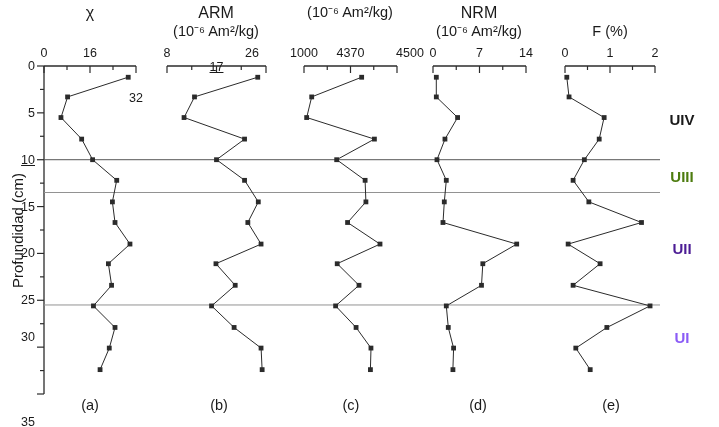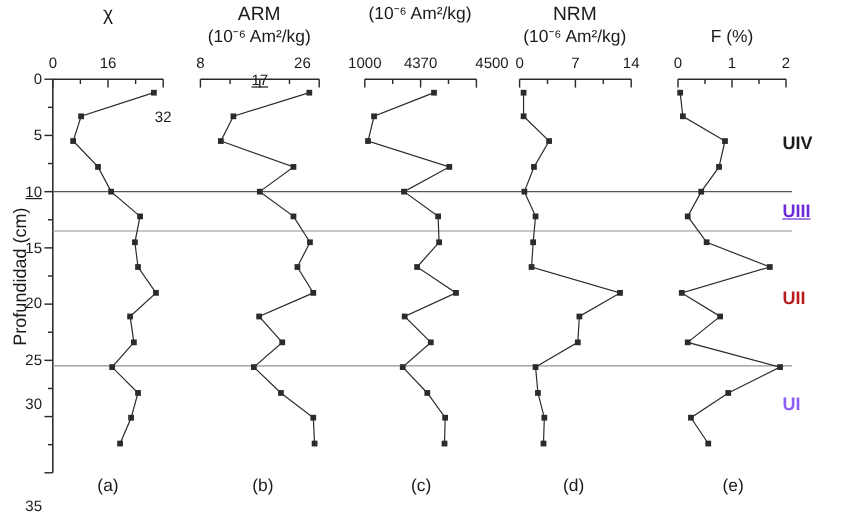--- a/index.html
+++ b/index.html
@@ -10,21 +10,21 @@
   #plot-svg{position:absolute;left:0;top:0;}
   .hdr{position:absolute;top:3px;width:150px;text-align:center;line-height:19px;}
   .hdr .l1{font-size:16px;height:19px;}
   .hdr .l2{font-size:14.5px;height:19px;}
   .tick-x{position:absolute;transform:translateX(-50%);font-size:12.5px;color:#1a1a1a;white-space:nowrap;}
   .tick-y{position:absolute;transform:translate(-100%,-50%);font-size:12.5px;color:#1a1a1a;}
   .ylab{
     position:absolute;left:-58px;top:222px;width:150px;text-align:center;
     font-size:15px;transform:rotate(-90deg);transform-origin:center;
   }
-  .zone{position:absolute;left:652px;width:60px;font-weight:bold;font-size:15px;}
+  .zone{position:absolute;left:652px;width:60px;text-align:center;font-weight:bold;font-size:15px;}
   .pletter{position:absolute;top:397px;transform:translateX(-50%);font-size:14.5px;}
 </style>
 </head>
 <body>
 
 <div class="fig">
 
   <svg id="plot-svg" width="719" height="427">
       <line x1="44" y1="66" x2="44" y2="394" stroke="#2b2b2b" stroke-width="1.3"></line>
       <line x1="37" y1="66" x2="44" y2="66" stroke="#2b2b2b" stroke-width="1.2"></line>
@@ -198,22 +198,22 @@
     <div class="l2">(10⁻⁶ Am²/kg)</div>
   </div>
   <div class="hdr" style="left:535px;">
     <div class="l1"></div>
     <div class="l2">F (%)</div>
   </div>
 
   <div class="ylab">Profundidad (cm)</div>
 
   <div class="zone" style="color: rgb(26, 26, 26); top: 111.354px;">UIV</div>
-  <div class="zone" style="color: #6d28d9; top: 167.583px; text-decoration: underline;">UIII</div>
-  <div class="zone" style="color: #b91c1c; top: 239.743px;">UII</div>
+  <div class="zone" style="color: #4d7c0f; top: 167.583px;">UIII</div>
+  <div class="zone" style="color: #4c1d95; top: 239.743px;">UII</div>
   <div class="zone" style="color: #8b5cf6; top: 328.771px;">UI</div>
 
   <div class="pletter" style="left:90px;">(a)</div>
   <div class="pletter" style="left:219px;">(b)</div>
   <div class="pletter" style="left:351px;">(c)</div>
   <div class="pletter" style="left:478px;">(d)</div>
   <div class="pletter" style="left:611px;">(e)</div>
 
 </div>
 

